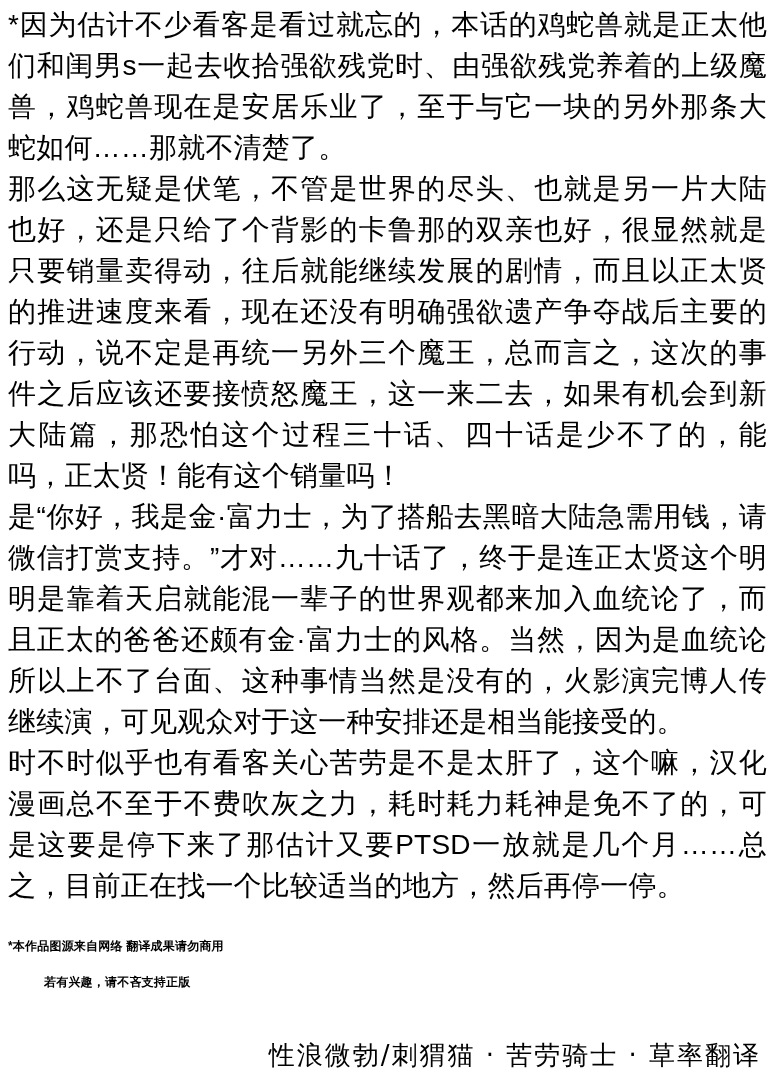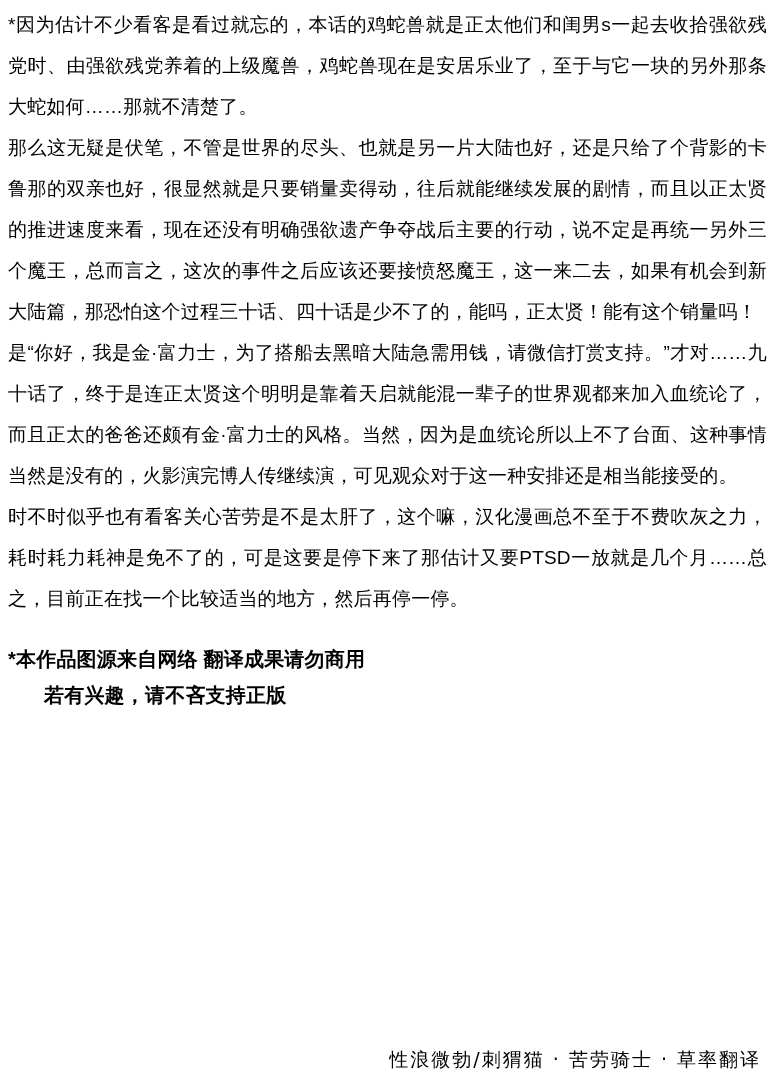--- a/index.html
+++ b/index.html
@@ -16,50 +16,50 @@
     position: relative;
   }
   .page {
     width: 777px;
     height: 1079px;
     box-sizing: border-box;
     padding: 4px 10px 0 8px;
     position: relative;
   }
   .body-text {
-    font-size: 19px;
+    font-size: 28px;
     line-height: 41px;
     letter-spacing: 0.2px;
     text-align: justify;
     text-justify: inter-character;
     word-break: break-all;
   }
   .para {
     margin: 0;
     text-indent: 0;
   }
   .footer {
     margin-top: 22px;
   }
   .footer-line {
-    font-size: 20px;
+    font-size: 12px;
     line-height: 36px;
     font-weight: bold;
     margin: 0;
     letter-spacing: 0.2px;
   }
   .footer-line.thin {
     font-weight: bold;
     margin-left: 36px;
   }
   .credits {
     position: absolute;
     right: 16px;
     bottom: 6px;
-    font-size: 19px;
+    font-size: 26px;
     letter-spacing: 2px;
     font-family: "DejaVu Sans", sans-serif;
     white-space: nowrap;
   }
 </style>
 </head>
 <body>
 
 <div class="page">
 

